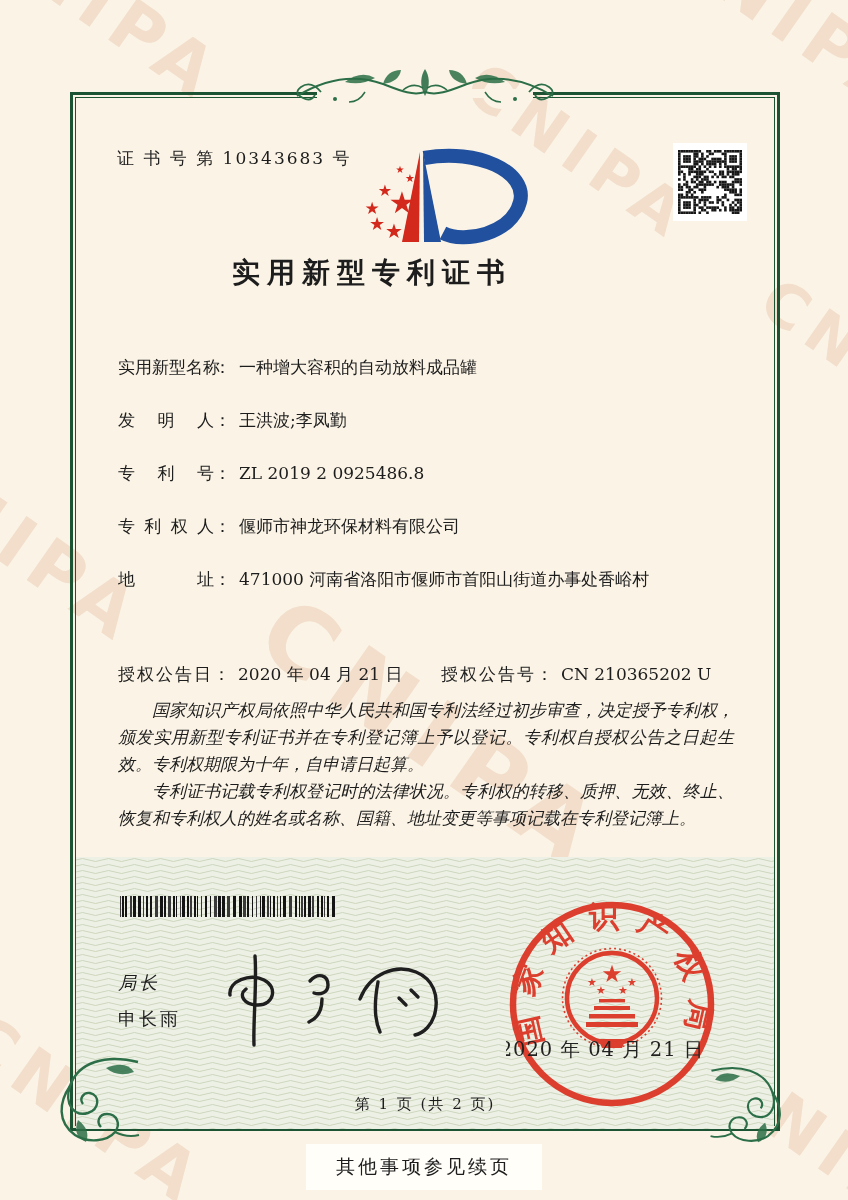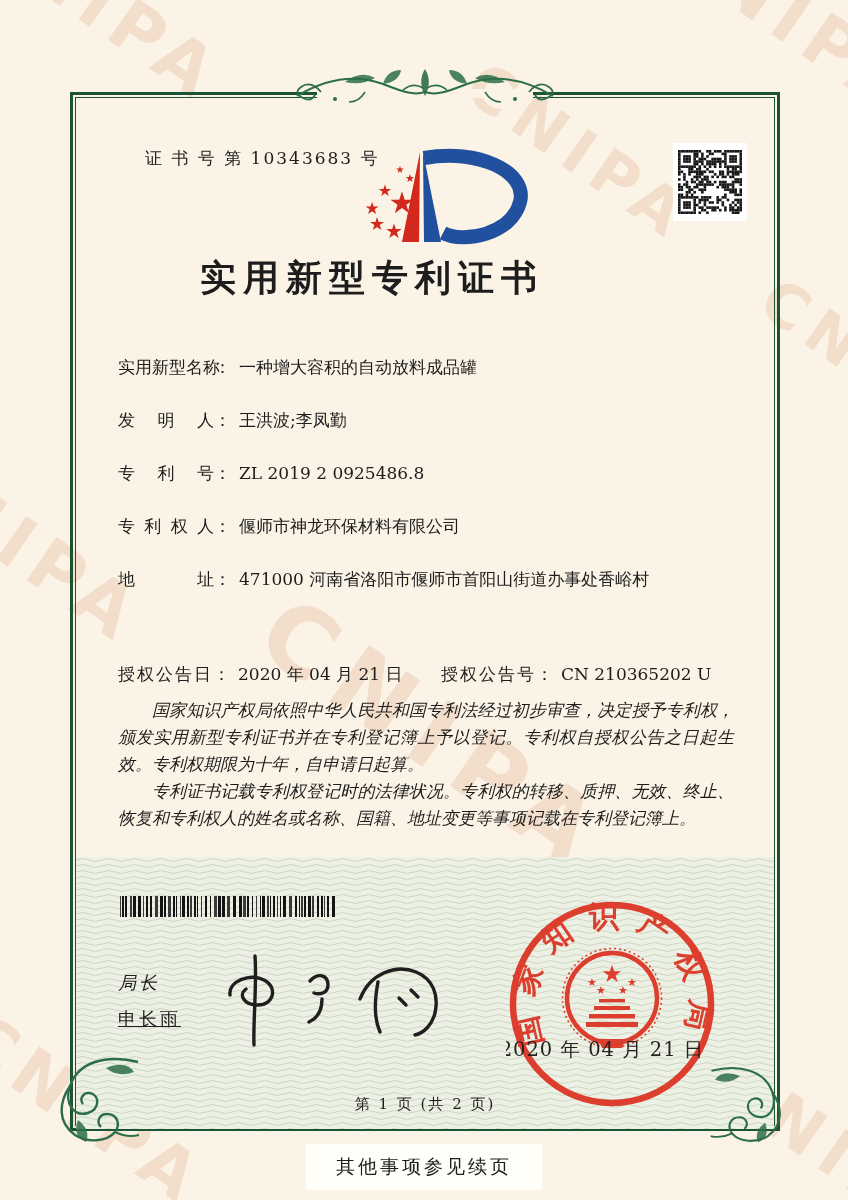--- a/index.html
+++ b/index.html
@@ -24,45 +24,45 @@
   .frame{
     position:absolute;left:70px;top:92px;width:710px;height:1039px;
     border:3.5px solid #1c5433;box-sizing:border-box;
   }
   .frame::before{
     content:'';position:absolute;inset:2px;border:1.3px solid #1c5433;
   }
   .guilloche{position:absolute;left:76px;top:857px;}
   .ornament{position:absolute;}
   
-  .cert-no{position:absolute;left:117px;top:147px;font-size:17px;letter-spacing:2px;margin-left:28px;}
+  .cert-no{position:absolute;left:117px;top:147px;font-size:17px;letter-spacing:2px;}
   .logo{position:absolute;left:350px;top:142px;}
   .qrbox{position:absolute;left:673px;top:143px;width:74px;height:78px;background:#ffffff;
          display:flex;align-items:center;justify-content:center;}
   .title{
     position:absolute;left:70px;top:254px;width:604px;text-align:center;
-    font-size:36px;font-weight:bold;letter-spacing:7px;
+    font-size:28px;font-weight:bold;letter-spacing:7px;
   }
   
   .fields{position:absolute;left:118px;top:356px;width:616px;font-size:17px;}
   .frow{height:22px;margin-bottom:31px;white-space:nowrap;}
   .flabel{display:inline-block;width:96px;text-align:justify;text-align-last:justify;vertical-align:top;font-family:Liberation Serif, serif;}
   .colon{display:inline-block;margin-right:8px;}
   .grant-row{position:absolute;left:118px;top:663px;width:616px;font-size:17px;white-space:nowrap;}
   .grant-pair2{position:absolute;left:323px;top:0;}
   .flabel.tight{width:auto;letter-spacing:2px;text-align-last:auto;}
   
   .paras{position:absolute;left:118px;top:697px;width:616px;font-size:17px;line-height:27px;
          text-align:justify;}
   .paras p{margin:0;text-indent:2em;font-style:italic;}
   
   .barcode{position:absolute;left:120px;top:896px;}
   .sig-title{position:absolute;left:118px;top:971px;font-size:18px;letter-spacing:3px;font-style:italic;}
   .sig-name{position:absolute;left:118px;top:1007px;font-size:18px;letter-spacing:3px;
-            font-family:"DejaVu Sans","Liberation Sans",sans-serif;text-decoration:underline;}
+            font-family:"DejaVu Sans","Liberation Sans",sans-serif;}
   .signature{position:absolute;left:210px;top:943px;}
   .seal{position:absolute;left:506px;top:898px;}
   .page-no{position:absolute;left:70px;top:1095px;width:710px;text-align:center;
            font-size:15px;letter-spacing:2px;}
   .cont-note{position:absolute;left:0;top:1144px;width:848px;text-align:center;}
   .cont-note span{display:inline-block;background:#fffef9;padding:10px 30px;font-size:19px;
                   letter-spacing:3px;}
 </style>
 </head>
 <body>

